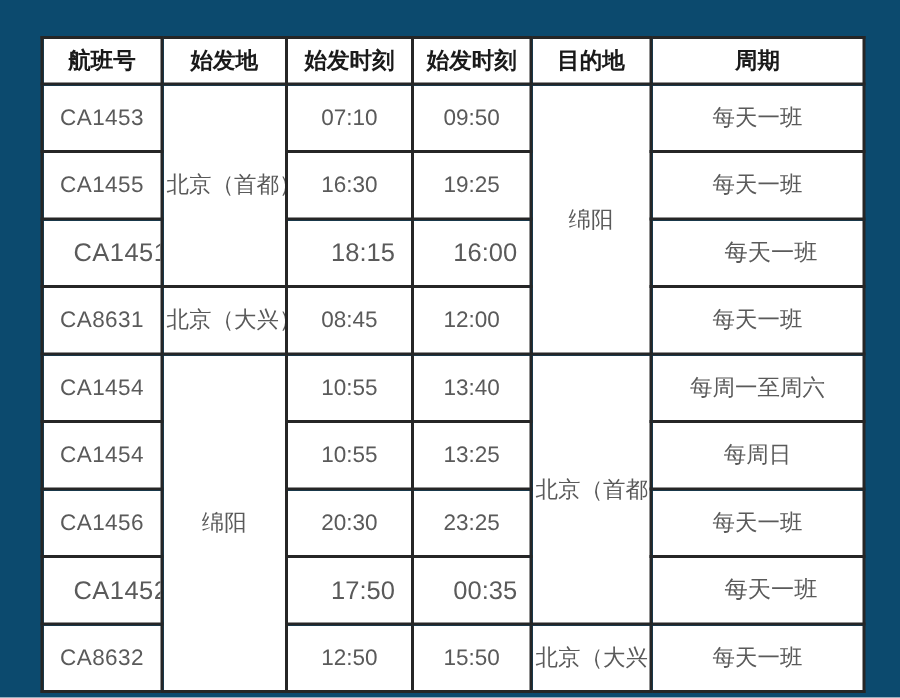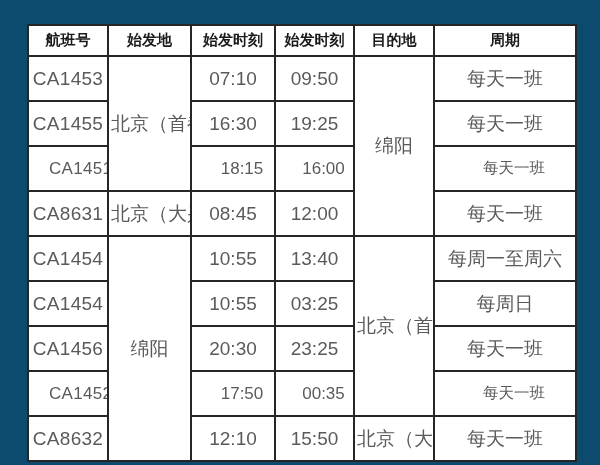--- a/index.html
+++ b/index.html
@@ -25,21 +25,21 @@
   }
   table.flights col.c-flight { width: 80px; }
   table.flights col.c-origin { width: 83px; }
   table.flights col.c-dep    { width: 84px; }
   table.flights col.c-arr    { width: 79px; }
   table.flights col.c-dest   { width: 80px; }
   table.flights col.c-freq   { width: 142px; }
 
   table.flights th, table.flights td {
     border: 2px solid #262626;
-    font-size: 19px;
+    font-size: 15px;
     color: #5a5a5a;
     background: #ffffff;
     vertical-align: middle;
     text-align: center;
     overflow: hidden;
     white-space: nowrap;
   }
   table.flights th {
     height: 25px;
     font-weight: bold;
@@ -121,37 +121,37 @@
         <td class="flight">CA1454</td>
         <td class="origin v-bottom-lg" rowspan="5">绵阳</td>
         <td class="time">10:55</td>
         <td class="time">13:40</td>
         <td class="dest v-high" rowspan="4">北京（首都）</td>
         <td class="freq">每周一至周六</td>
       </tr>
       <tr>
         <td class="flight">CA1454</td>
         <td class="time">10:55</td>
-        <td class="time">03:25</td>
+        <td class="time">13:25</td>
         <td class="freq">每周日</td>
       </tr>
       <tr>
         <td class="flight">CA1456</td>
         <td class="time">20:30</td>
         <td class="time">23:25</td>
         <td class="freq">每天一班</td>
       </tr>
       <tr class="sz-lg">
         <td class="flight">CA1452</td>
         <td class="time">17:50</td>
         <td class="time">00:35</td>
         <td class="freq">每天一班</td>
       </tr>
       <tr>
         <td class="flight">CA8632</td>
-        <td class="time">12:10</td>
+        <td class="time">12:50</td>
         <td class="time">15:50</td>
         <td class="dest">北京（大兴）</td>
         <td class="freq">每天一班</td>
       </tr>
     </tbody>
   </table>
 </div>
 
 </body></html>

